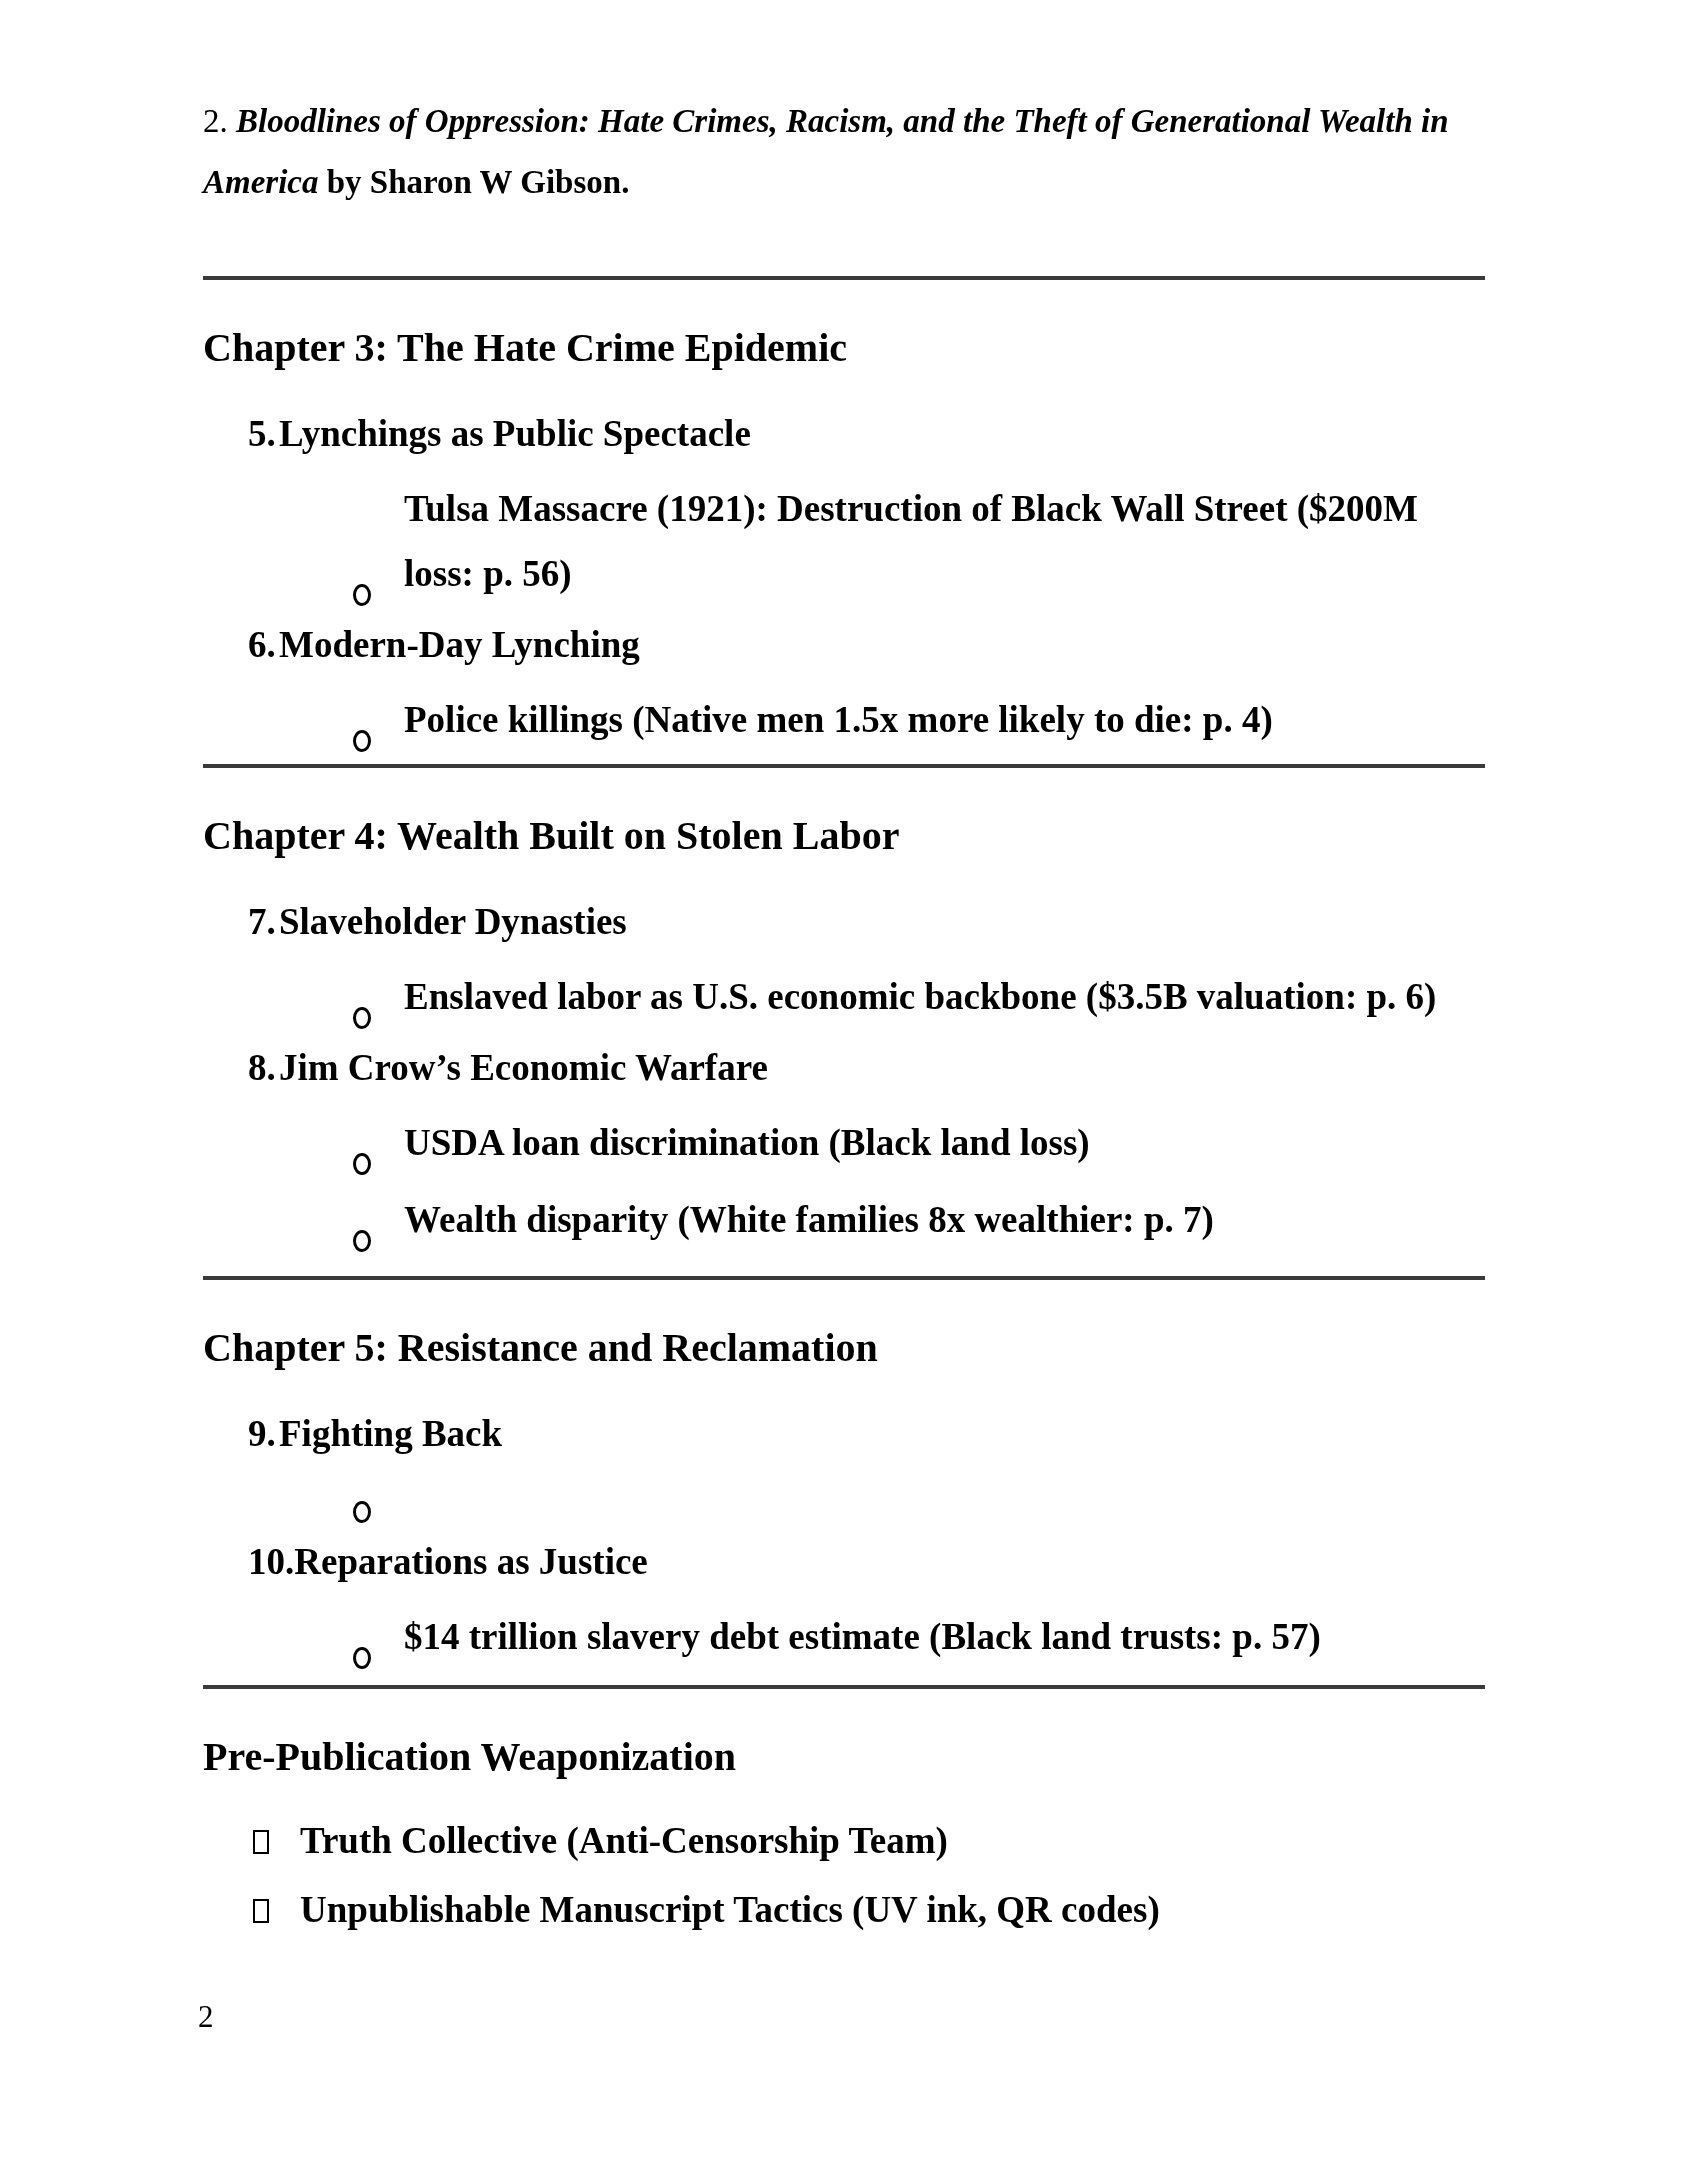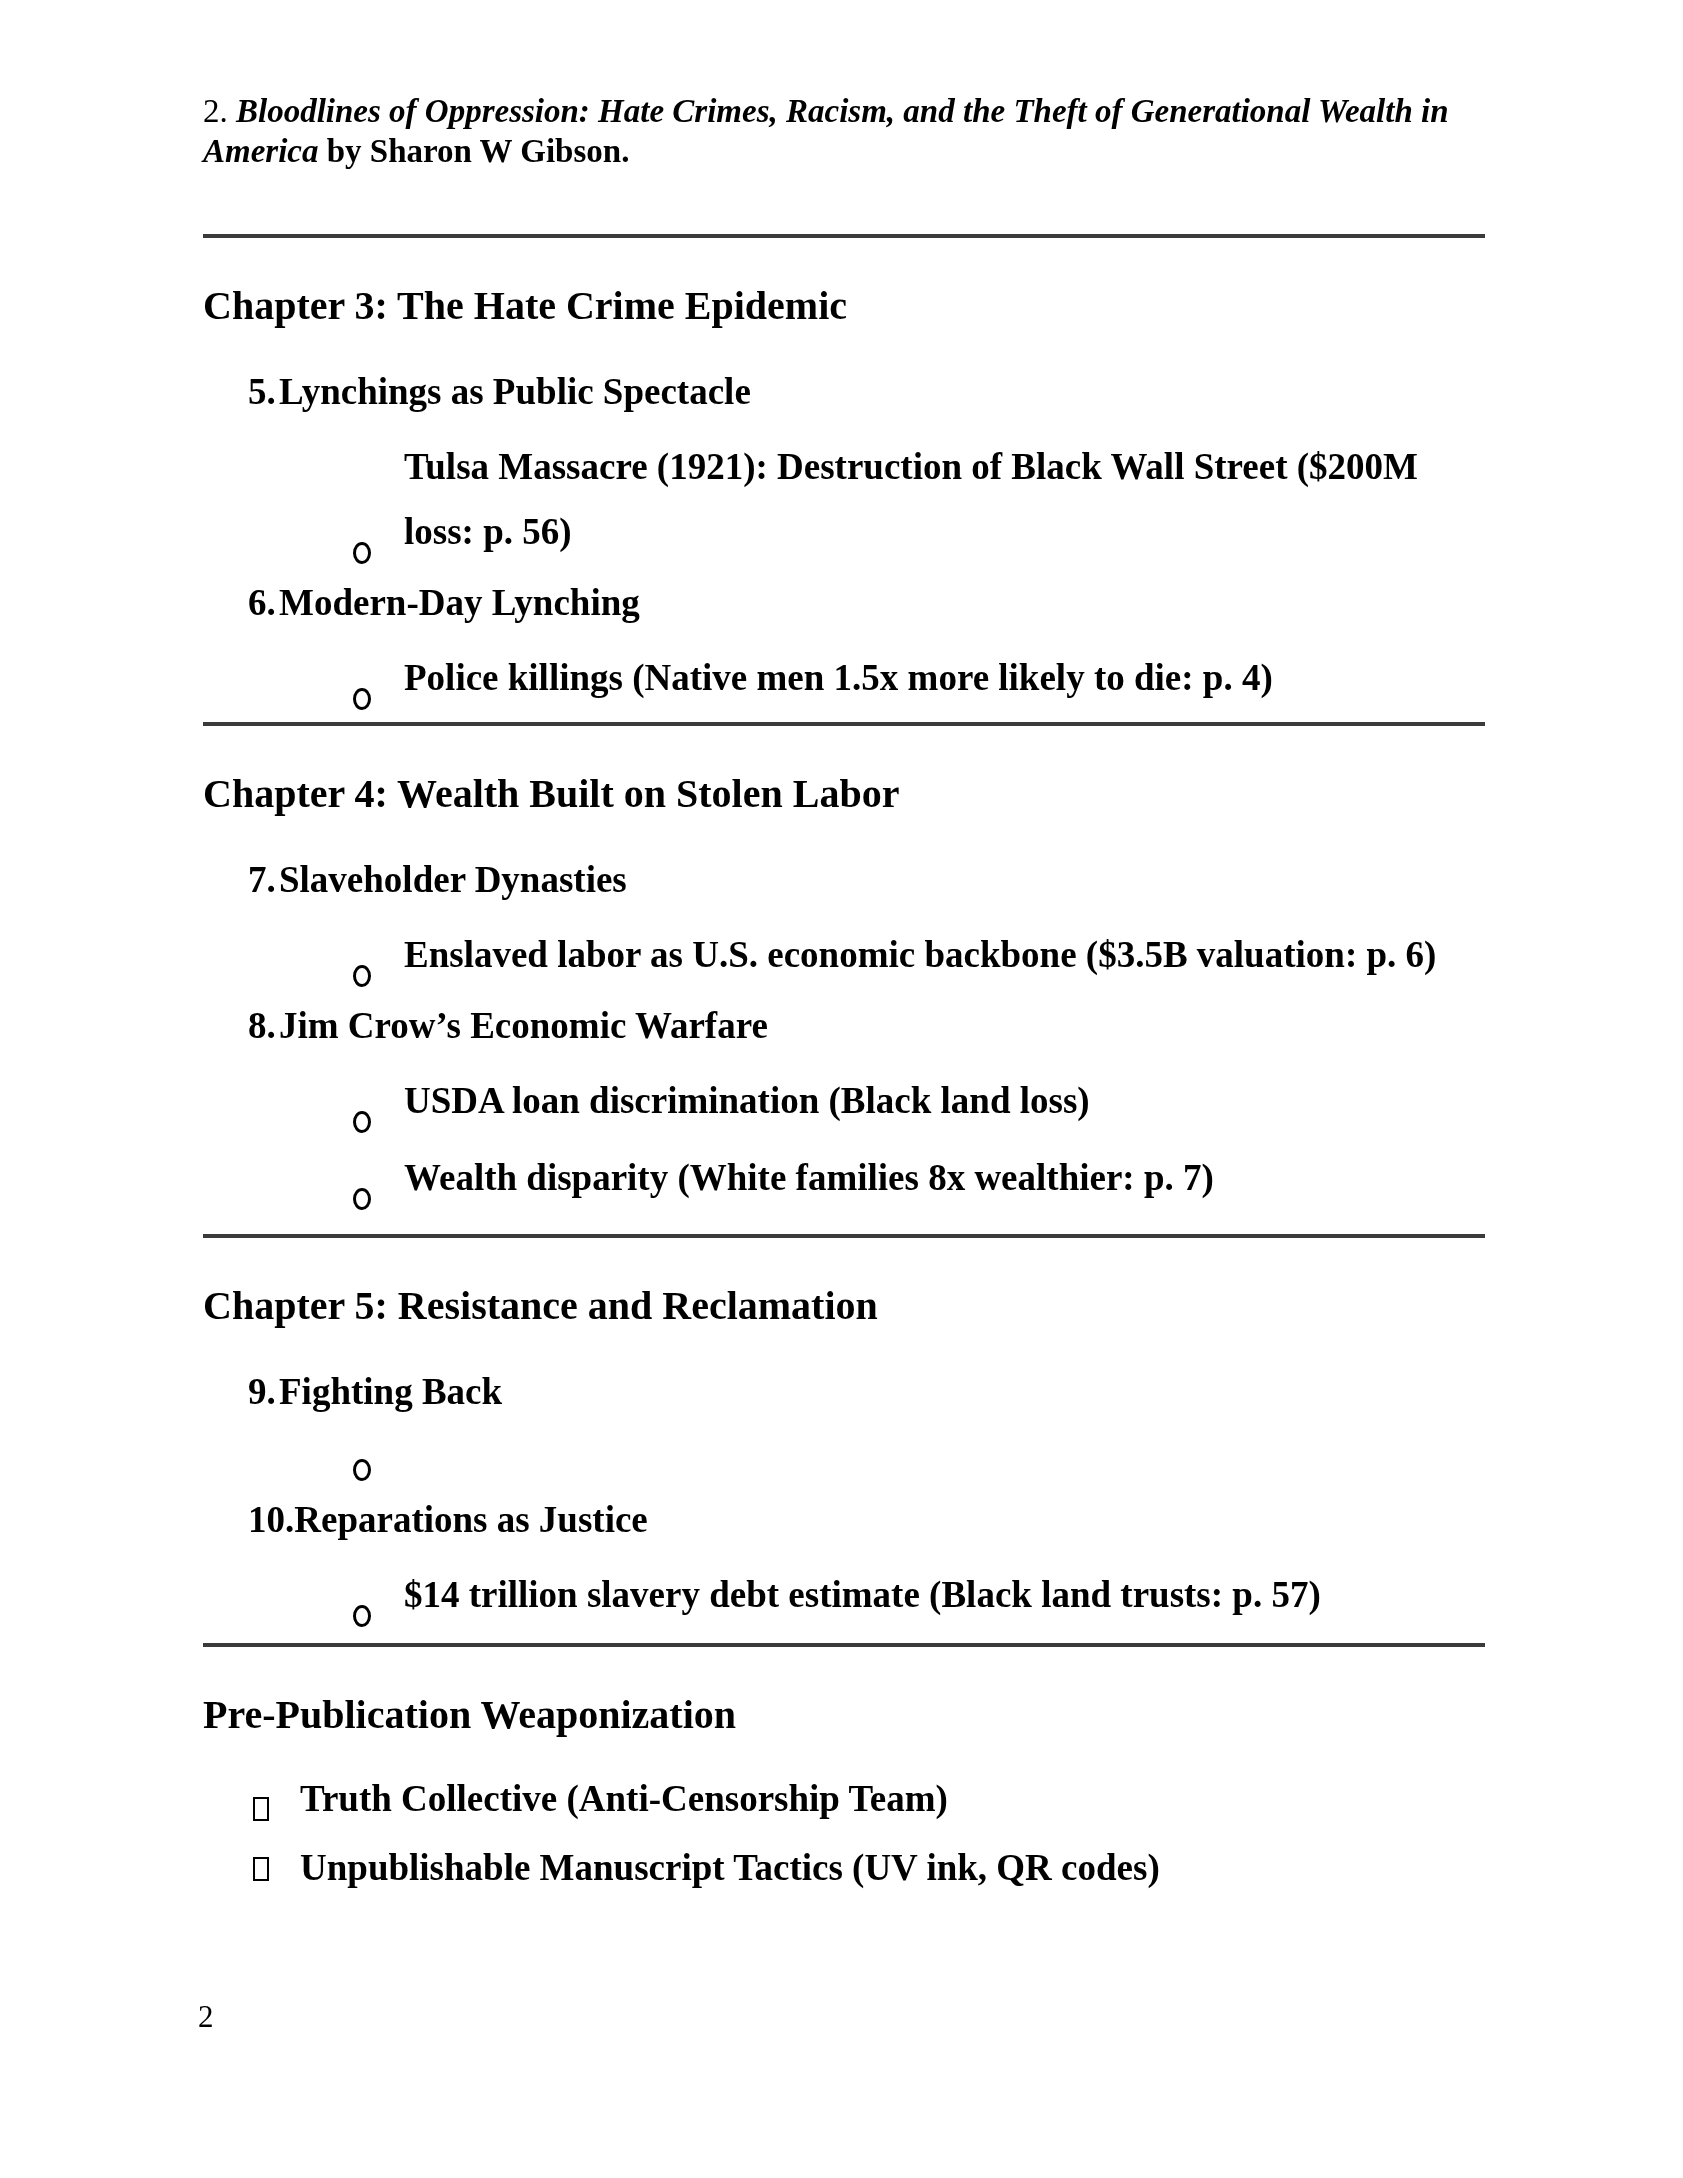--- a/index.html
+++ b/index.html
@@ -12,21 +12,21 @@
     color: #000000;
     overflow: hidden;
   }
   .content {
     box-sizing: border-box;
     padding: 91px 198px 0 203px; 
   }
   
   .doc-title {
     font-size: 33px;
-    line-height: 40px;
+    line-height: 61px;
     font-weight: bold;
   }
   .doc-title .t-num { font-weight: normal; font-style: normal; }
   .doc-title .t-italic { font-style: italic; }
   
   .rule {
     border: none;
     border-top: 4px solid #3b3b3b;
     margin: 0;
   }
@@ -176,21 +176,21 @@
     </div>
     <div class="sub-item">
       <span class="o-marker"></span>
       <span class="sub-text">$14 trillion slavery debt estimate (Black land trusts: p. 57)</span>
     </div>
 
     <hr class="rule rule-4">
 
     <div class="chapter-heading">Pre-Publication Weaponization</div>
 
-    <div class="sq-item mt-lg" style="margin-top:28px;align-items:center;">
+    <div class="sq-item mt-lg" style="margin-top:28px;">
       <span class="sq-marker"></span>
       <span>Truth Collective (Anti-Censorship Team)</span>
     </div>
     <div class="sq-item mt-sm">
       <span class="sq-marker"></span>
       <span>Unpublishable Manuscript Tactics (UV ink, QR codes)</span>
     </div>
 
   </div>
 

